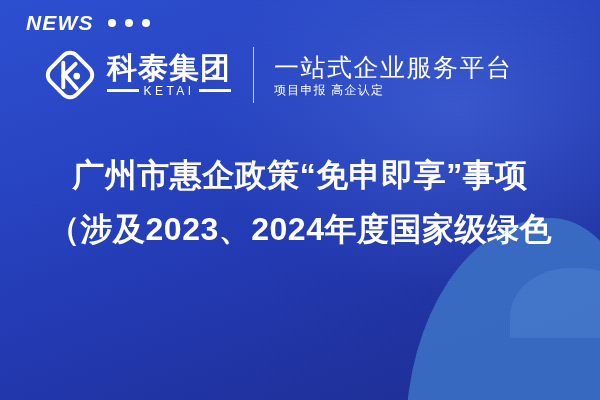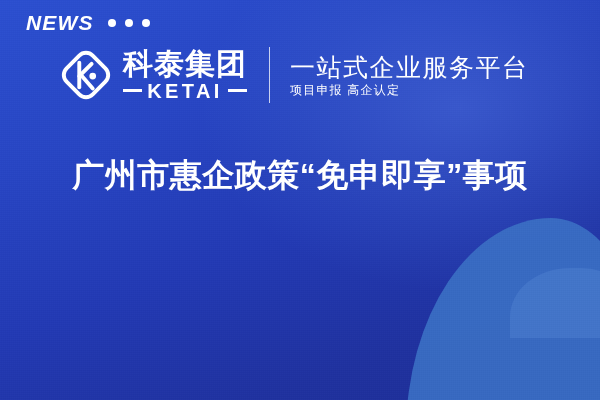--- a/index.html
+++ b/index.html
@@ -99,21 +99,21 @@
     height: 66px;
     display: flex;
     align-items: center;
     z-index: 5;
   }
 
   .brand-left {
     display: flex;
     align-items: center;
     gap: 9px;
-    padding-left: 58px;
+    padding-left: 42px;
   }
 
   .logo-mark { width: 56px; height: 56px; display: block; flex: 0 0 auto; }
 
   .brand-names { display: flex; flex-direction: column; align-items: center; gap: 1px; }
   .brand-cn {
     color: #ffffff;
     font-size: 30px;
     font-weight: bold;
     letter-spacing: 1px;
@@ -127,22 +127,22 @@
     width: 100%;
   }
   .brand-en-row .rule {
     flex: 1 1 auto;
     height: 3px;
     background: #ffffff;
     min-width: 9px;
   }
   .brand-en {
     color: #ffffff;
-    font-size: 20px;
-    font-weight: bold;
+    font-size: 12px;
+    font-weight: normal;
     letter-spacing: 3.4px;
     line-height: 1;
     white-space: nowrap;
   }
 
   .divider-v {
     width: 1px;
     height: 56px;
     background: rgba(255,255,255,0.75);
     margin: 0 20px 0 22px;
@@ -233,16 +233,17 @@
     <div class="divider-v"></div>
 
     <div class="brand-right">
       <div class="tagline-main">一站式企业服务平台</div>
       <div class="tagline-sub">项目申报 高企认定</div>
     </div>
   </div>
 
   <div class="headline">
     <span class="line">广州市惠企政策“免申即享”事项</span>
+    <span class="line">（涉及2023、2024年度国家级绿色</span>
   </div>
 
   <div class="grain"></div>
 </div>
 
 </body></html>

